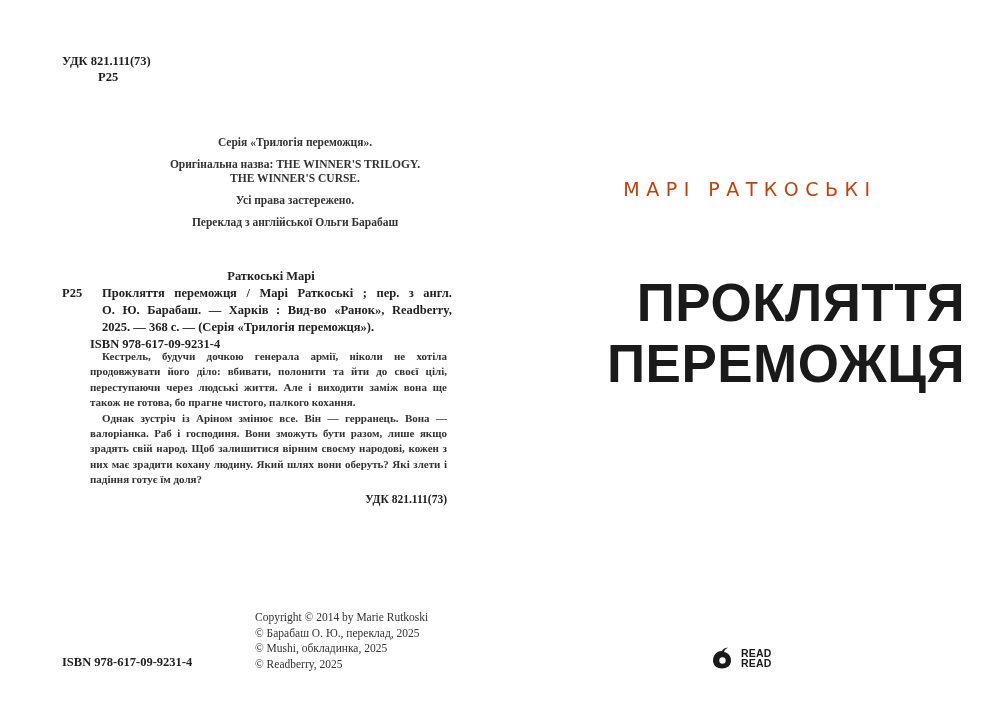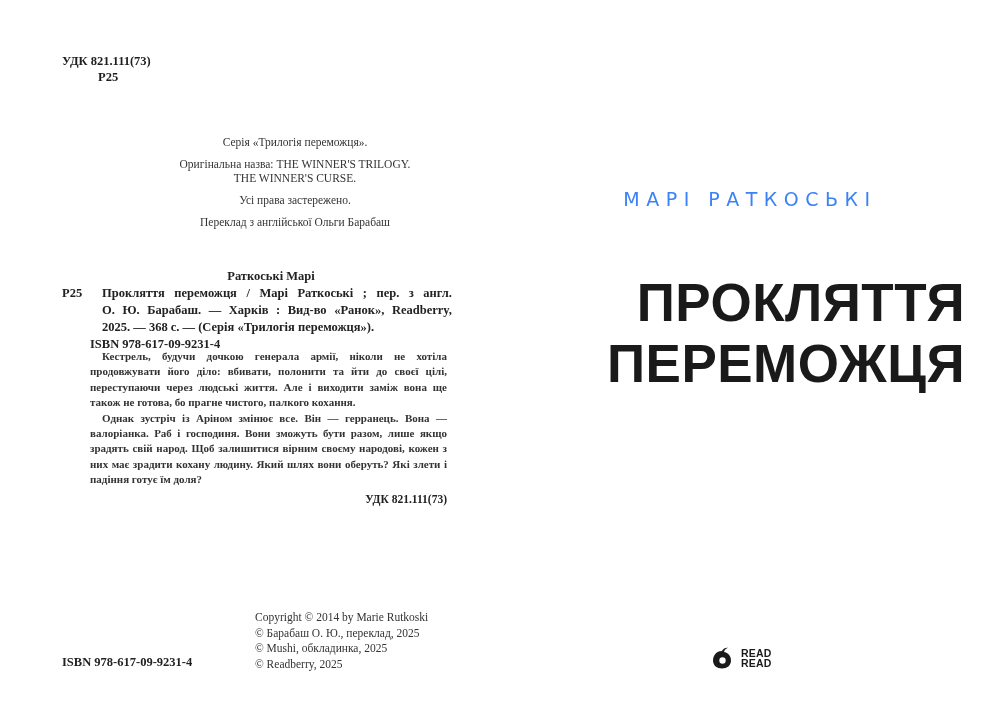--- a/index.html
+++ b/index.html
@@ -4,39 +4,39 @@
   <style>
     html, body { margin: 0; padding: 0; background: #ffffff; }
     body { width: 1000px; height: 723px; position: relative; overflow: hidden; color: #1e1e1e; font-family: "DejaVu Serif", serif; }
     .abs { position: absolute; }
     .serif { font-family: "Liberation Serif", "DejaVu Serif", serif; }
     .bold { font-weight: bold; }
 
     .udk-top { left: 62px; top: 53px; font-size: 12.5px; font-weight: bold; line-height: 16px; }
     .udk-top .p25 { display: block; padding-left: 36px; }
 
-    .series-block { left: 120px; top: 135px; width: 350px; text-align: center; font-size: 11.5px; font-weight: normal; line-height: 14px; color: #333; }
+    .series-block { left: 120px; top: 135px; width: 350px; text-align: center; font-size: 11.5px; font-weight: bold; line-height: 14px; color: #333; }
     .series-block p { margin: 0 0 8px 0; }
 
     .catalog { left: 62px; top: 268px; width: 390px; font-size: 12.5px; font-weight: bold; line-height: 17px; color: #222; }
     .catalog .author { padding-left: 28px; text-align: center; }
     .catalog .row { display: flex; }
     .catalog .code { width: 28px; flex: none; }
     .catalog .txt { flex: 1; text-align: justify; text-align-last: justify; margin-left: 12px; }
     .catalog .txt.last { text-align-last: left; }
     .catalog .indent { padding-left: 28px; }
 
     .annotation { left: 90px; top: 349px; width: 357px; font-size: 11px; font-weight: bold; line-height: 15.4px; color: #333; }
     .annotation p { margin: 0; text-indent: 12px; text-align: justify; }
     .annotation .udk-right { text-align: right; font-size: 11.5px; margin-top: 4px; color: #222; }
 
     .isbn-bottom { left: 62px; top: 655px; font-size: 12.5px; font-weight: bold; color: #222; }
     .copyright { left: 255px; top: 610px; font-size: 11.5px; font-weight: normal; line-height: 15.5px; color: #333; }
 
-    .author-right { left: 560px; top: 188px; width: 380px; text-align: center; font-family: "DejaVu Sans", sans-serif; font-size: 19px; letter-spacing: 6.5px; color: #3b82f6; font-weight: normal; }
+    .author-right { left: 560px; top: 178px; width: 380px; text-align: center; font-family: "DejaVu Sans", sans-serif; font-size: 19px; letter-spacing: 6.5px; color: #c2410c; font-weight: normal; }
 
     .title-right { left: 545px; top: 272px; width: 420px; text-align: right; font-family: "Liberation Sans", sans-serif; font-weight: bold; font-size: 53px; line-height: 61px; letter-spacing: 0.5px; color: #1a1a1a; }
 
     .logo { left: 712px; top: 647px; display: flex; align-items: center; gap: 9px; }
     .logo .mark { width: 20px; height: 22px; }
     .logo .word { font-family: "Liberation Sans", sans-serif; font-weight: bold; font-size: 10.5px; line-height: 10px; color: #1a1a1a; letter-spacing: 0.2px; }
   </style>
 </head>
 <body>
 

